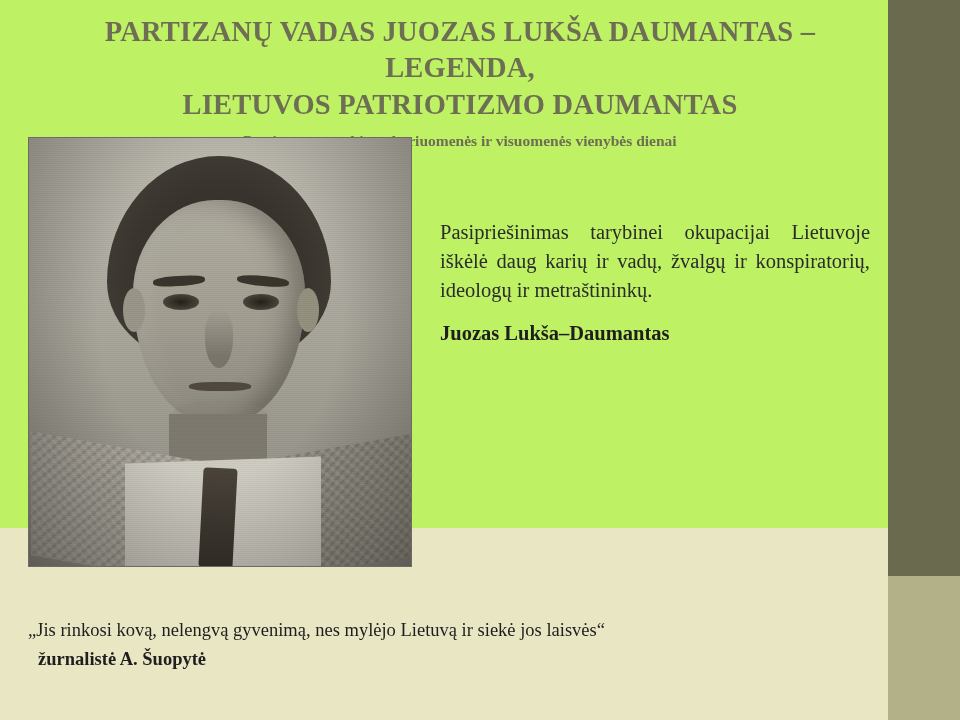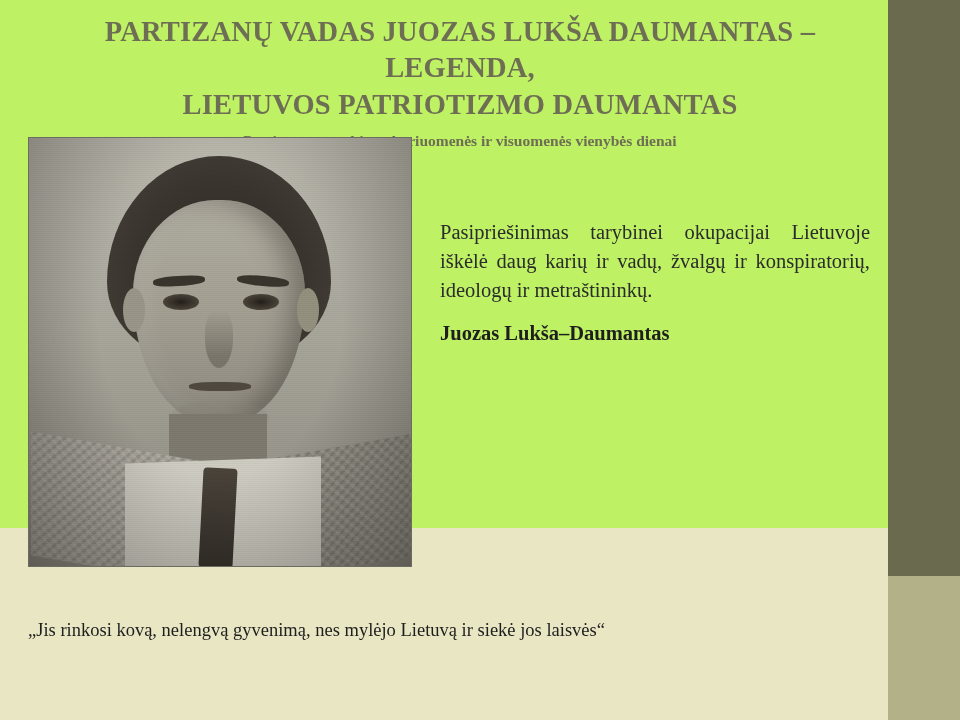--- a/index.html
+++ b/index.html
@@ -348,15 +348,16 @@
     </div>
   </div>
 
   <div class="body-text">
     <div class="para">Pasipriešinimas tarybinei okupacijai Lietuvoje iškėlė daug karių ir vadų, žvalgų ir konspiratorių, ideologų ir metraštininkų.</div>
     <div class="name-line">Juozas Lukša–Daumantas</div>
   </div>
 
   <div class="quote-block">
     <div class="quote-text">„Jis rinkosi kovą, nelengvą gyvenimą, nes mylėjo Lietuvą ir siekė jos laisvės“</div>
+    <div class="quote-author">žurnalistė A. Šuopytė</div>
   </div>
 
 </div>
 
 </body></html>

